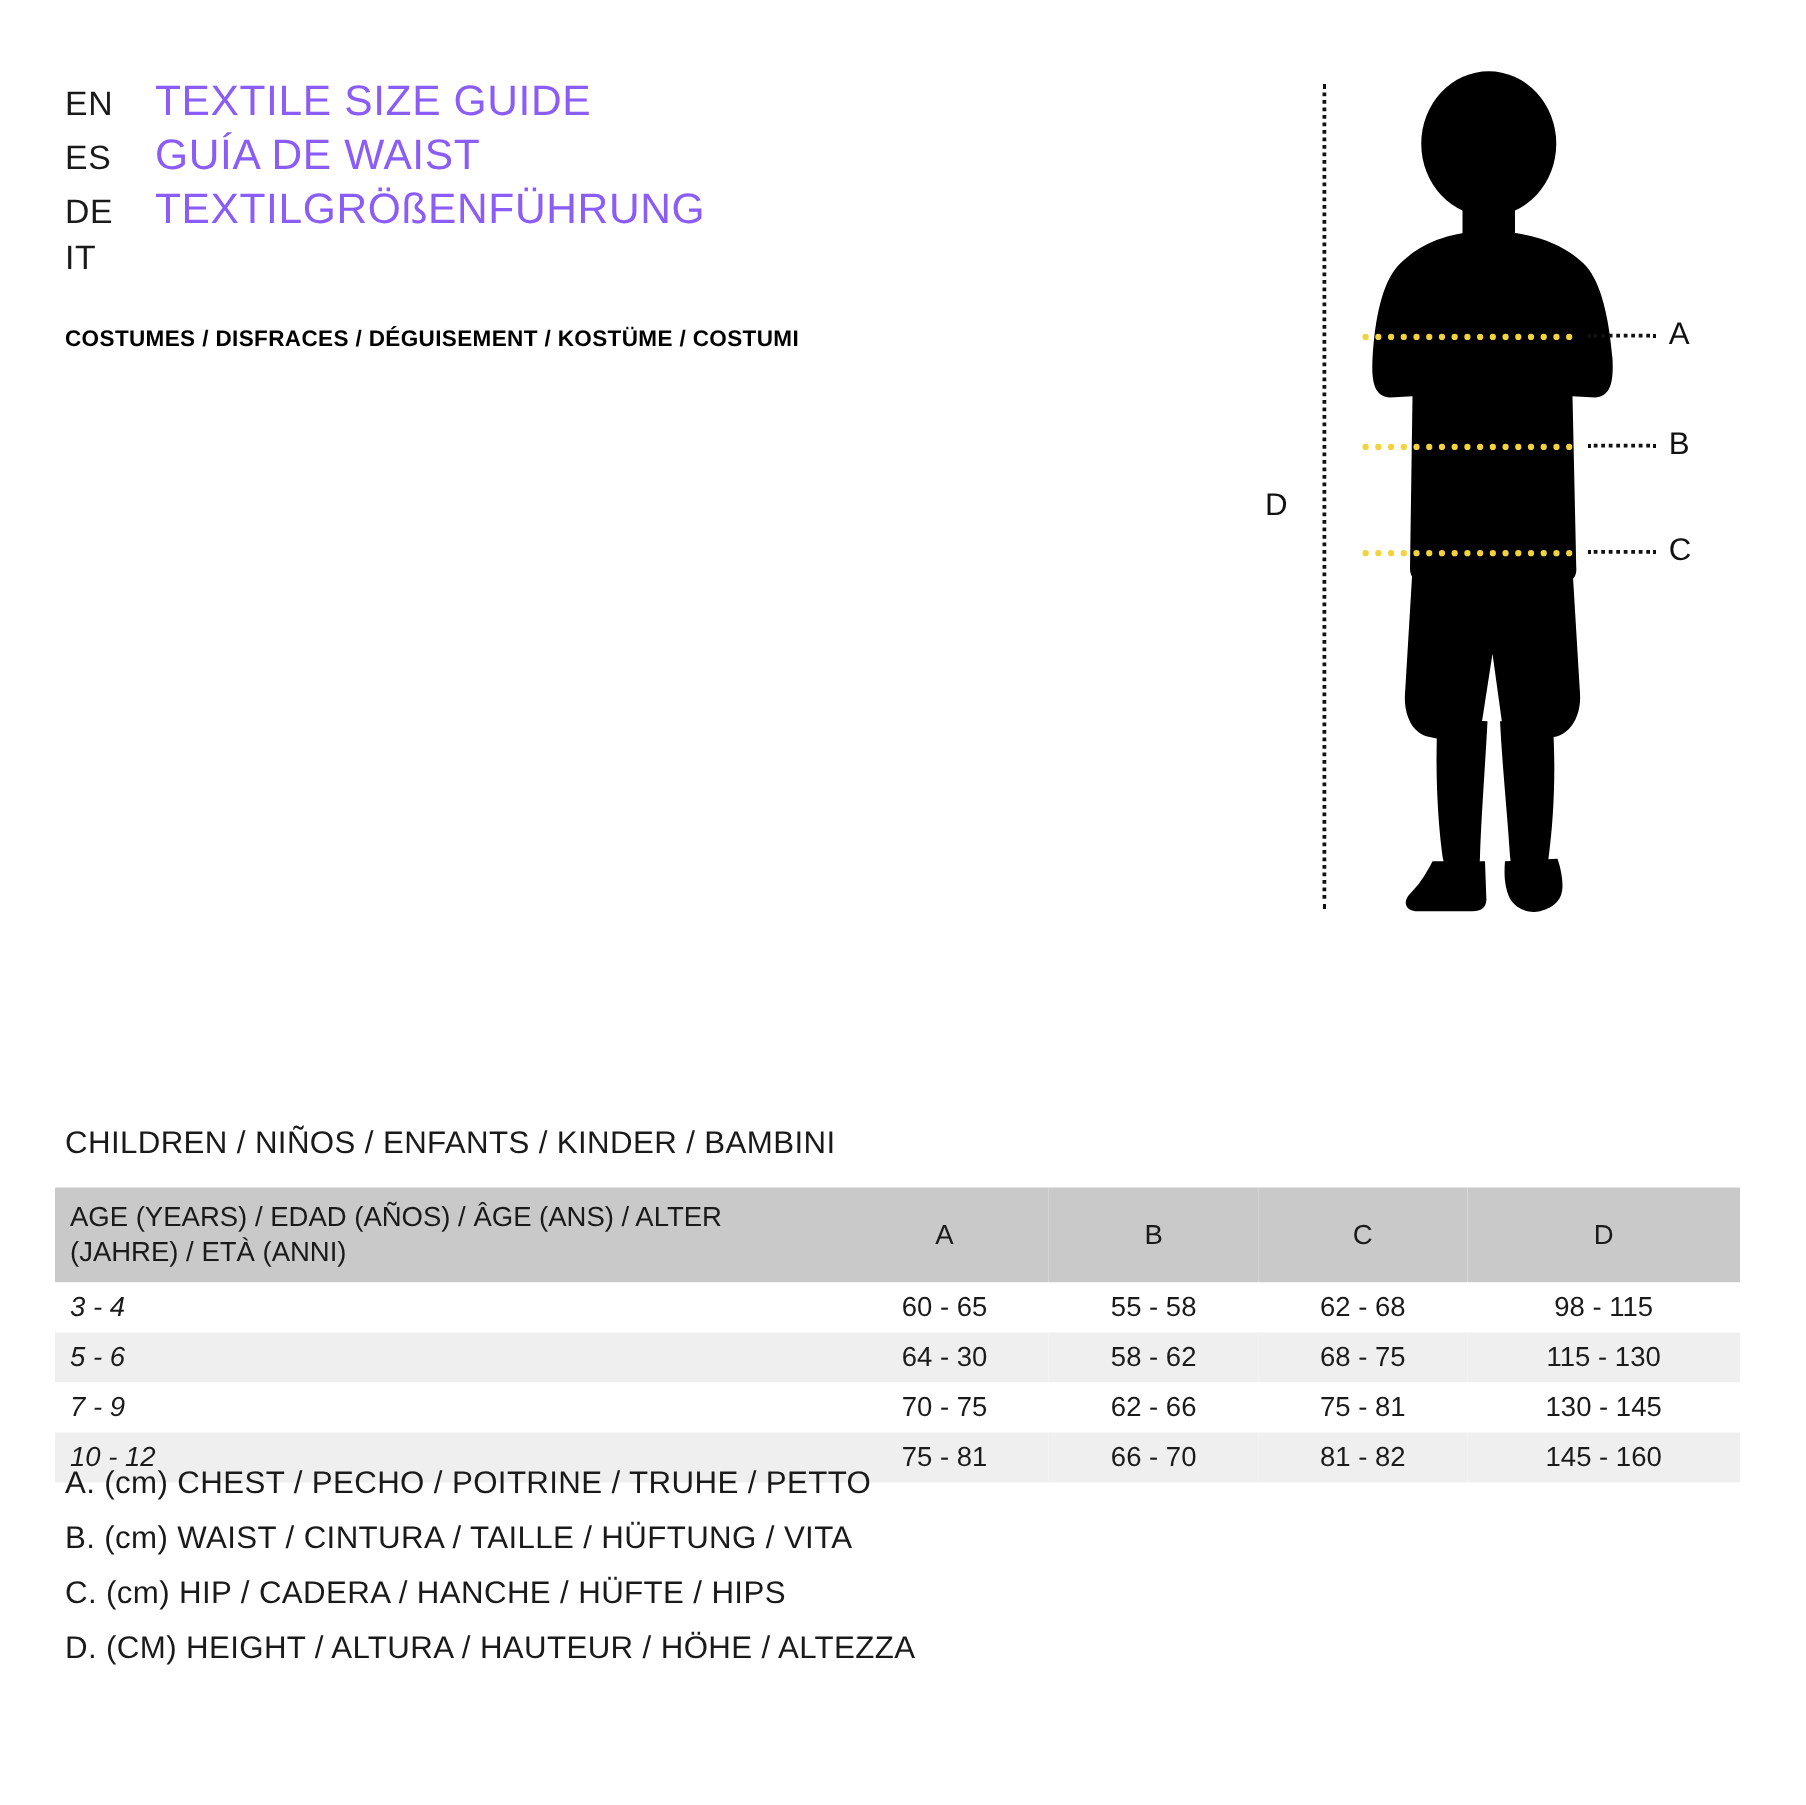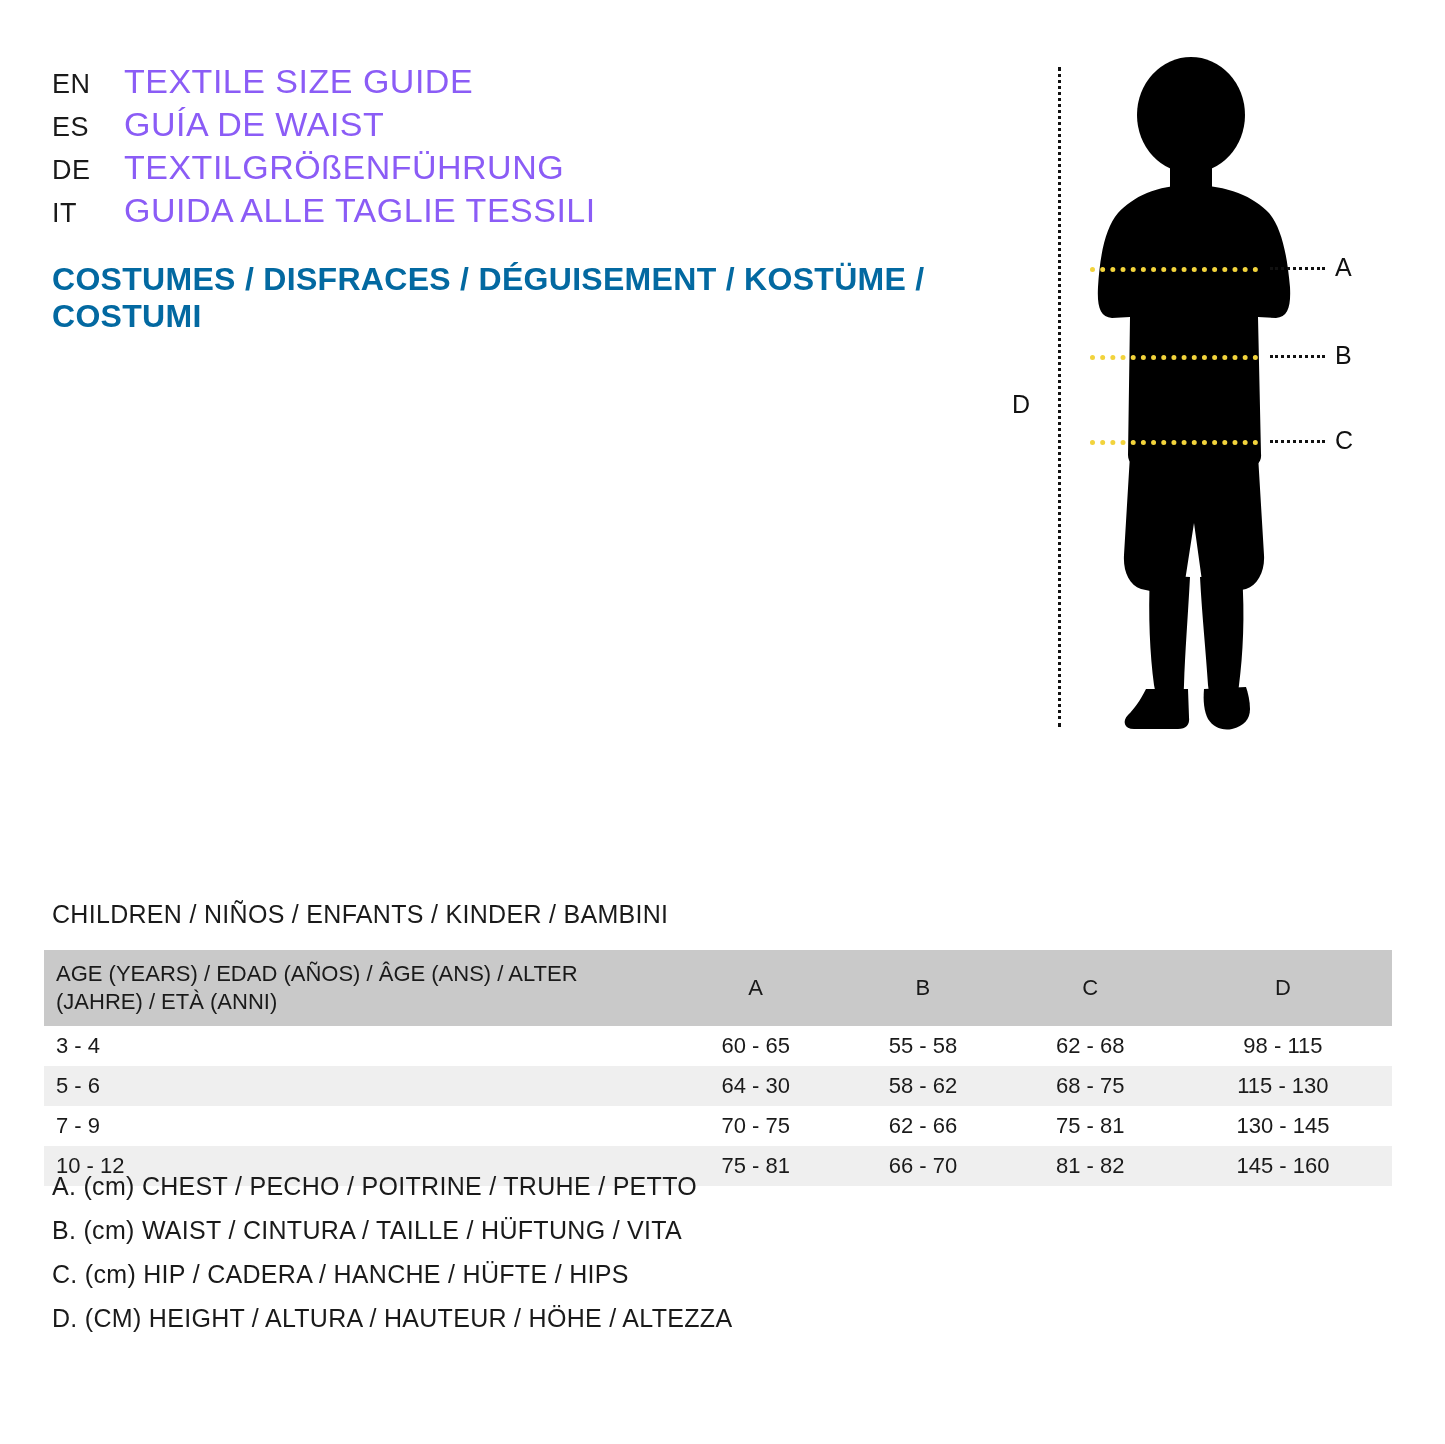--- a/index.html
+++ b/index.html
@@ -34,24 +34,24 @@
     letter-spacing: 0.5px;
     color: #1a1a1a;
   }
   .lang-text {
     font-size: 34px;
     letter-spacing: 0.5px;
     color: #8b5cf6;
   }
   .costumes-line {
     margin-top: 27px;
-    font-size: 32px;
+    font-size: 18px;
     font-weight: bold;
     letter-spacing: 0.3px;
-    color: #0369a1;
+    color: #000000;
   }
 
   
   .figure-area {
     position: absolute;
     left: 990px;
     top: 55px;
     width: 420px;
     height: 680px;
   }
@@ -123,20 +123,21 @@
     width: 610px;
   }
   table.size-table td {
     text-align: center;
     padding: 7px 6px;
     font-size: 22px;
   }
   table.size-table td.age-col {
     text-align: left;
     padding-left: 12px;
+    font-style: italic;
   }
   table.size-table tr.odd td {
     background: #ffffff;
   }
   table.size-table tr.even td {
     background: #efefef;
   }
 
   
   .legend {
@@ -164,21 +165,20 @@
   <div class="lang-row">
     <span class="lang-code">ES</span>
     <span class="lang-text">GUÍA DE WAIST</span>
   </div>
   <div class="lang-row">
     <span class="lang-code">DE</span>
     <span class="lang-text">TEXTILGRÖßENFÜHRUNG</span>
   </div>
   <div class="lang-row">
     <span class="lang-code">IT</span>
-    <span class="lang-text">GUIDA ALLE TAGLIE TESSILI</span>
   </div>
   <div class="costumes-line">COSTUMES / DISFRACES / DÉGUISEMENT / KOSTÜME / COSTUMI</div>
 </div>
 
 <div class="figure-area">
 
   <div class="vline"></div>
   <div class="label-d">D</div>
 
   <svg class="silhouette" width="230" height="680" viewBox="0 0 230 680">

